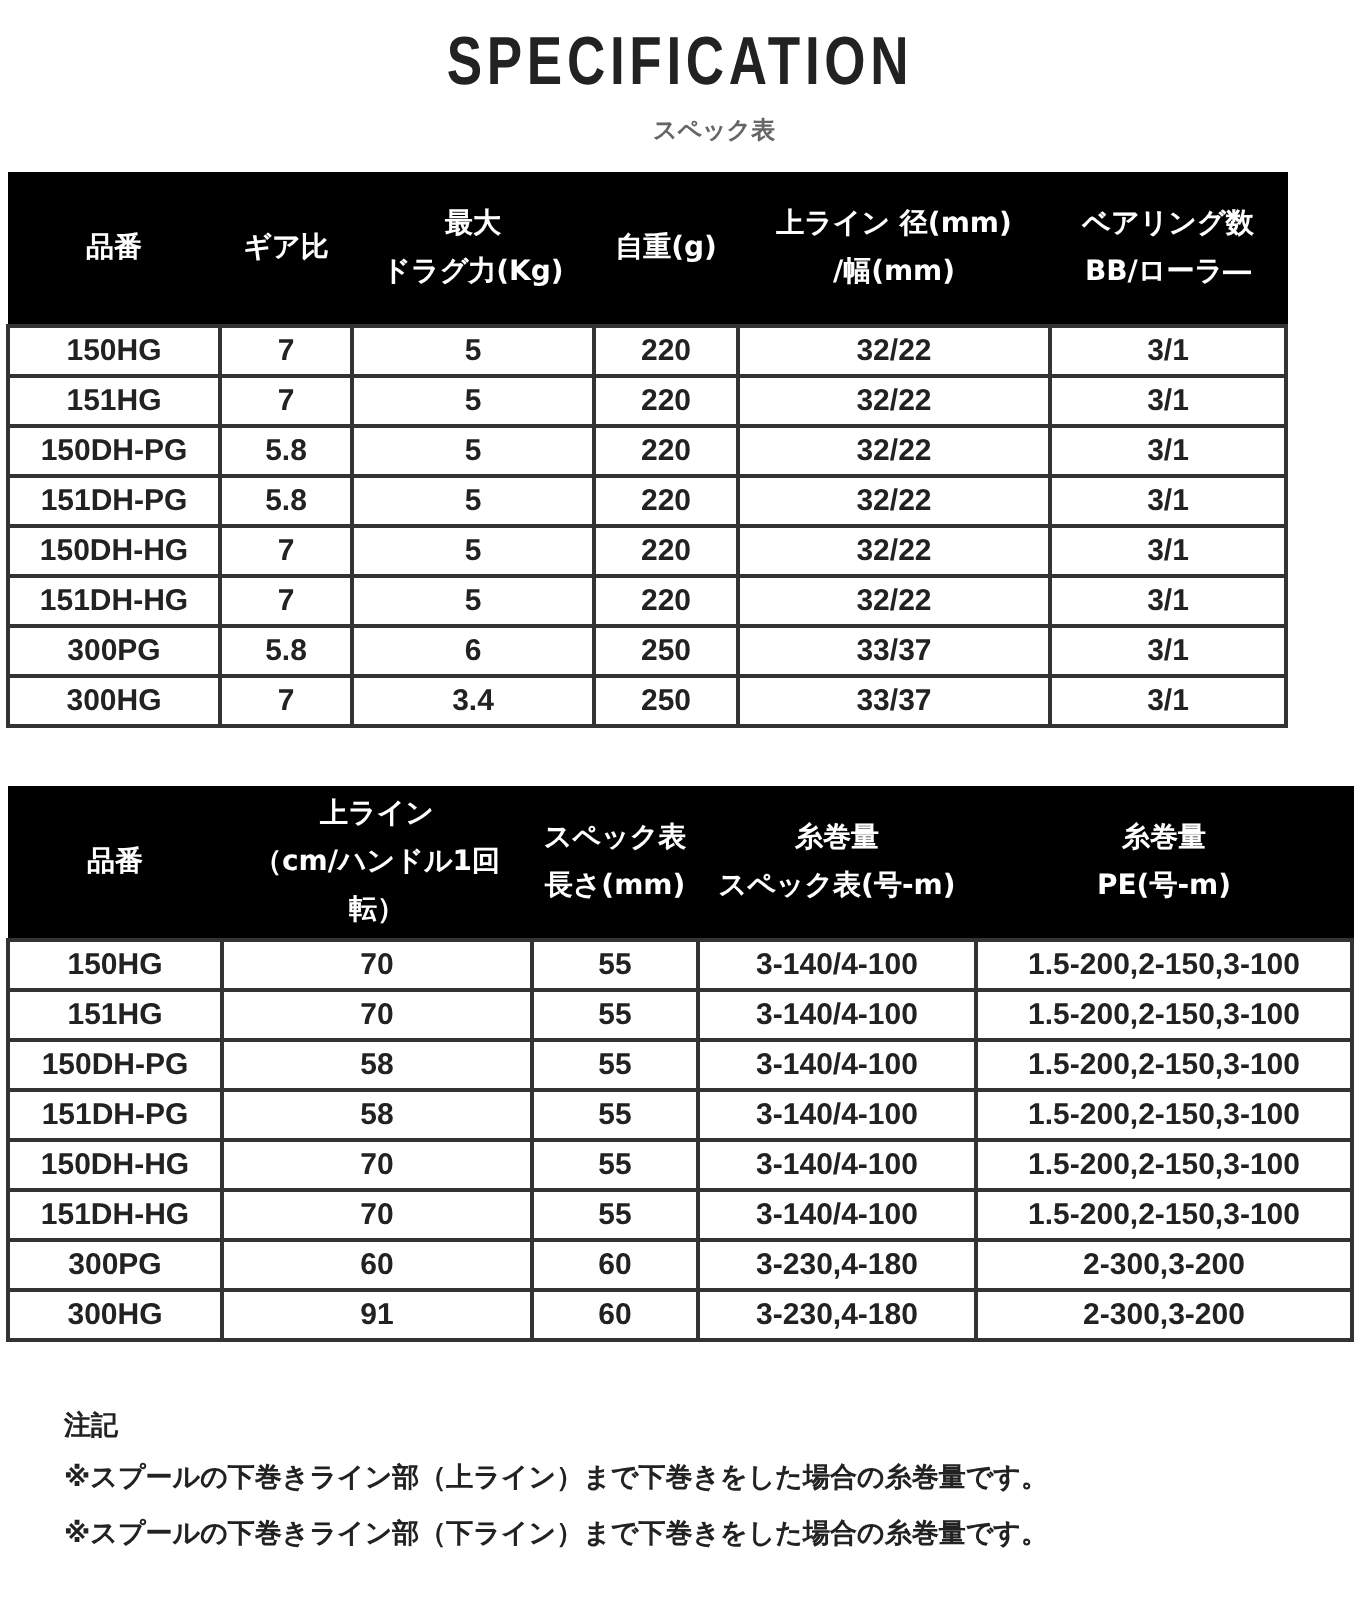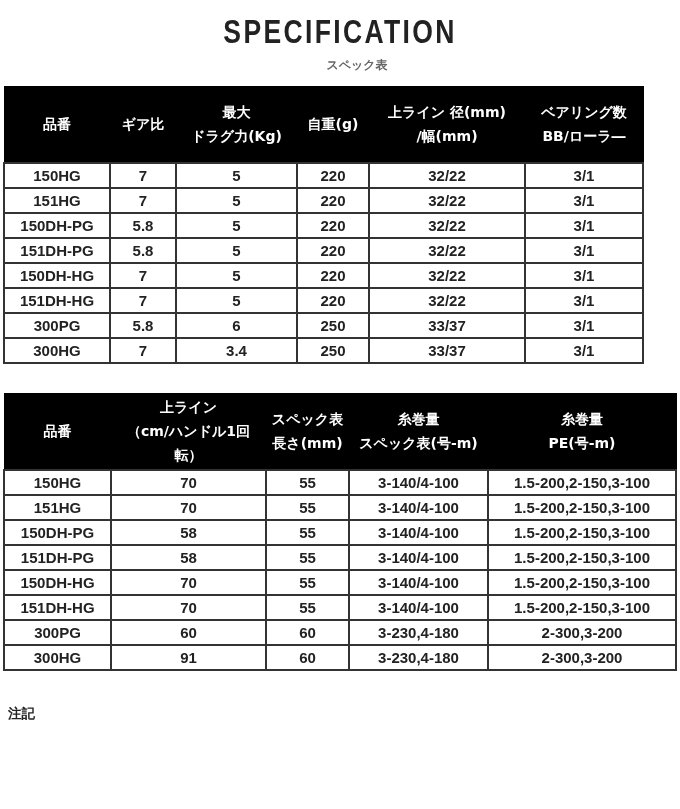--- a/index.html
+++ b/index.html
@@ -17,21 +17,21 @@
   table.spec td { border: 2px solid #333; text-align: center; vertical-align: middle;
                   font-size: 15px; font-weight: bold; color: #222; padding: 0; height: 23px;
                   font-family: "Liberation Sans", sans-serif; }
   #t1 { left: 3px; top: 86px; width: 639px; }
   #t1 thead tr { height: 77px; }
   #t2 { left: 3px; top: 393px; width: 672px; }
   #t2 thead tr { height: 77px; }
   .hl { display: block; }
   .notes { position: absolute; left: 8px; top: 701px; width: 670px; font-size: 13.5px;
            font-weight: bold; color: #222; }
-  .notes div { line-height: 28px; height: 28px; white-space: nowrap; }
+  .notes div { line-height: 28px; height: 28px; white-space: nowrap; margin-left: 24px; }
   .notes .head { height: 24px; line-height: 24px; }
 </style>
 </head>
 <body>
 
 <div class="title">SPECIFICATION</div>
 <div class="subtitle">スペック表</div>
 
 <table class="spec" id="t1">
   <colgroup>
@@ -222,13 +222,15 @@
         <td>91</td>
         <td>60</td>
         <td>3-230,4-180</td>
         <td>2-300,3-200</td>
       </tr>
   </tbody>
 </table>
 
 <div class="notes">
   <div class="head">注記</div>
+  <div>※スプールの下巻きライン部（上ライン）まで下巻きをした場合の糸巻量です。</div>
+  <div>※スプールの下巻きライン部（下ライン）まで下巻きをした場合の糸巻量です。</div>
 </div>
 
 </body></html>

